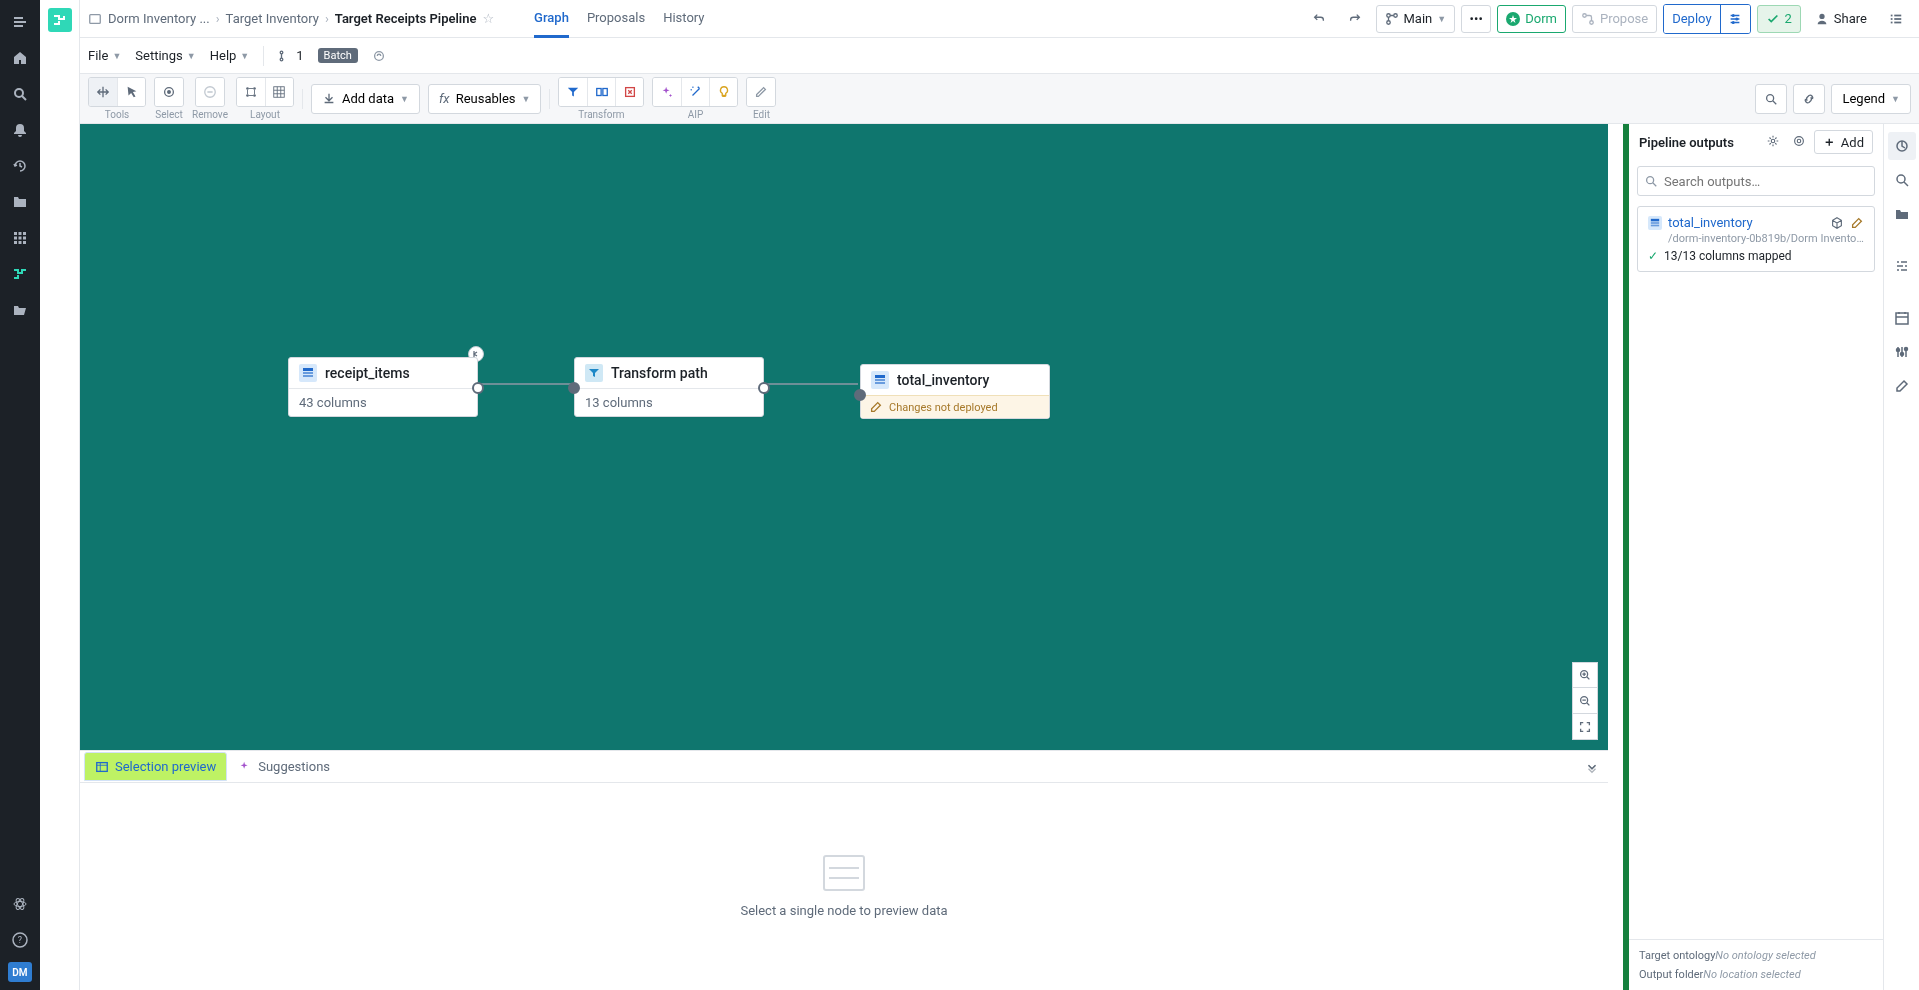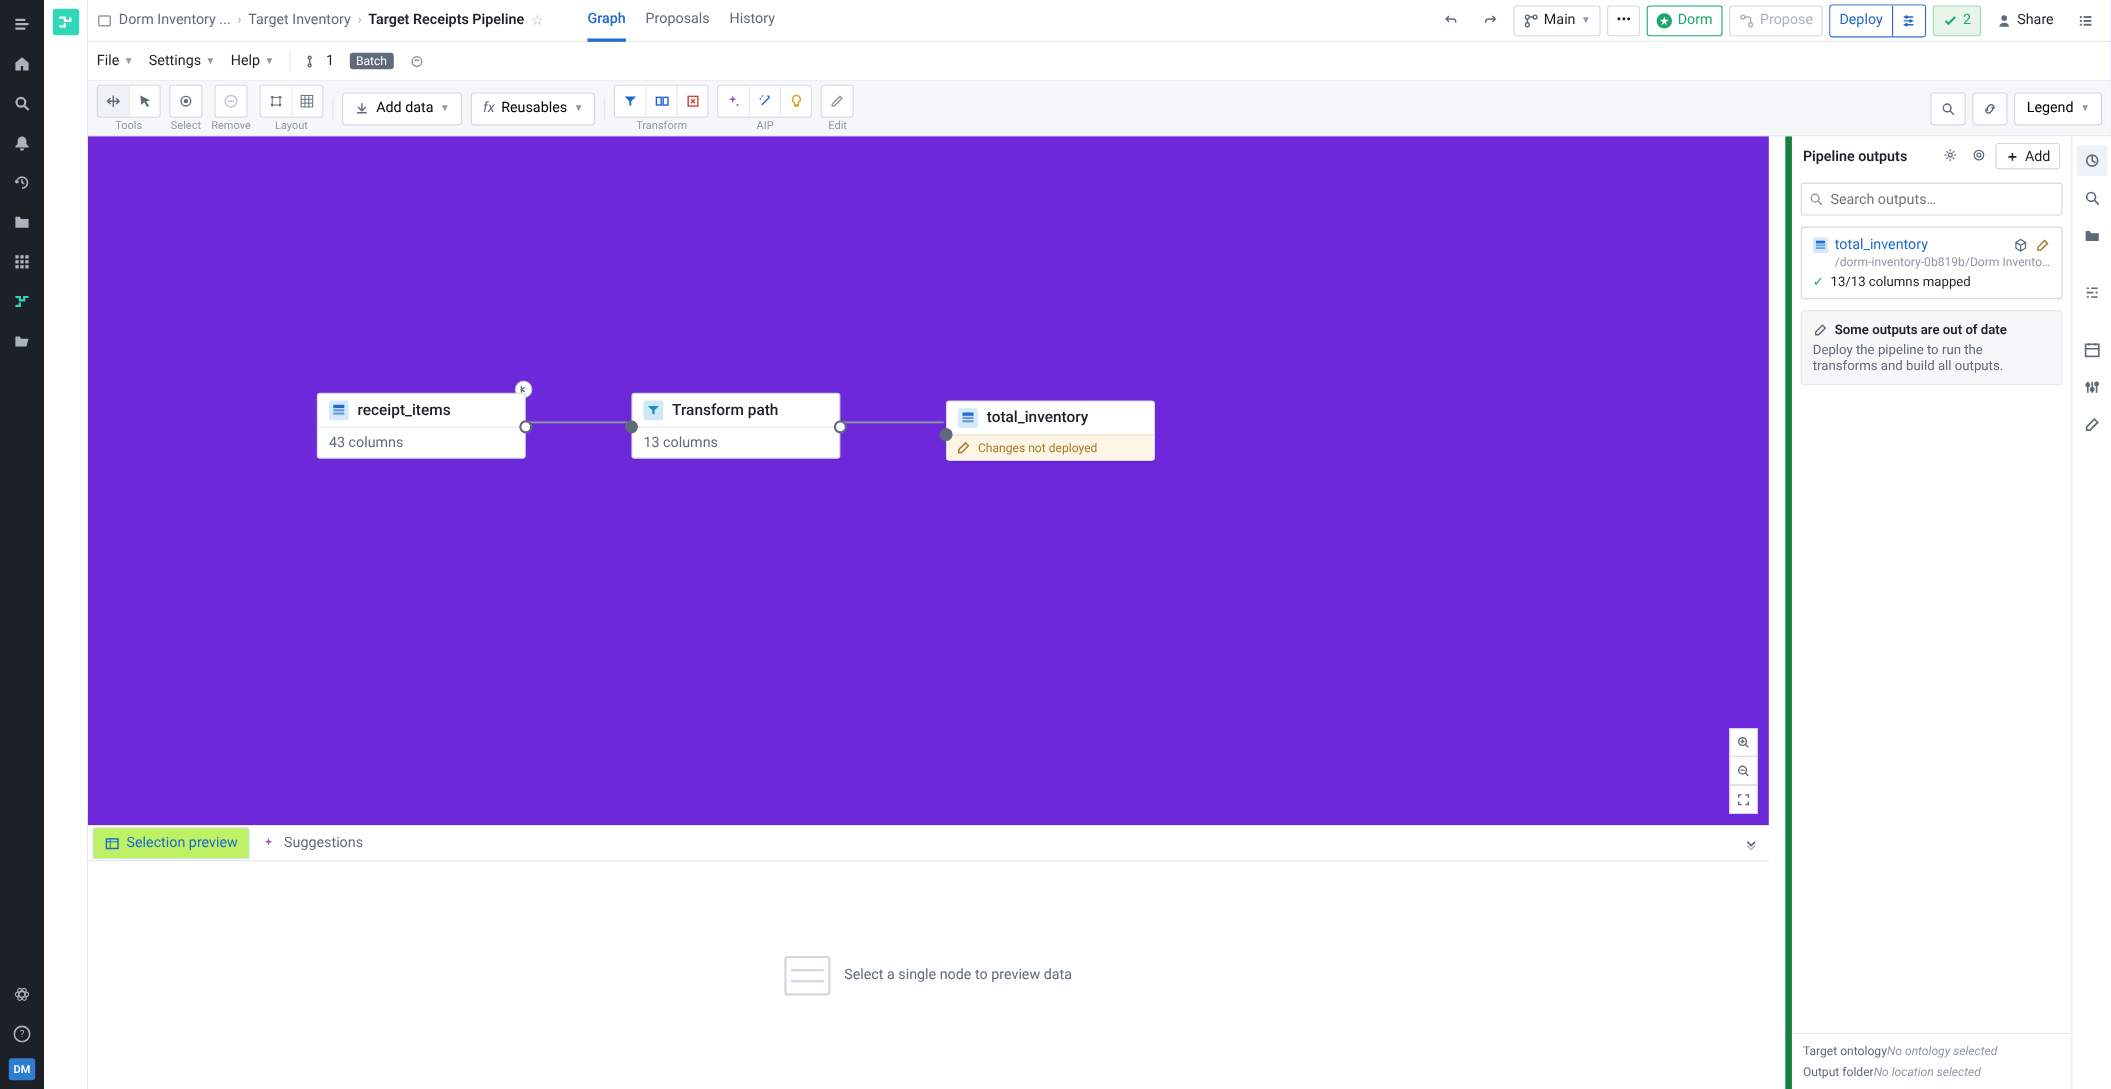--- a/index.html
+++ b/index.html
@@ -57,21 +57,21 @@
 .tool-btn { width: 28px; height: 28px; display: flex; align-items: center; justify-content: center; cursor: pointer; background: #fff; border: none; }
 .tool-btn + .tool-btn { border-left: 1px solid #e4e7eb; }
 .tool-btn.active { background: #eef1f5; }
 .tool-label { font-size: 10px; color: #8e99a6; }
 .toolbar-right { margin-left: auto; display: flex; align-items: center; gap: 6px; }
 .tbtn { height: 30px; padding: 0 10px; display: inline-flex; align-items: center; gap: 6px; border: 1px solid #d3d8de; border-radius: 3px; background: #fff; cursor: pointer; font-size: 13px; }
 
 
 .workspace { flex: 1; display: flex; min-height: 0; }
 .canvas-wrap { flex: 1; display: flex; flex-direction: column; min-width: 0; }
-.canvas { flex: 1; position: relative; background: #6d28d9; overflow: hidden; }
+.canvas { flex: 1; position: relative; background: #0f766e; overflow: hidden; }
 
 .node { position: absolute; background: #fff; border: 1px solid #d3d8de; border-radius: 3px; box-shadow: 0 1px 2px rgba(0,0,0,0.04); }
 .node-hd { display: flex; align-items: center; gap: 8px; padding: 6px 10px; border-bottom: 1px solid #e4e7eb; font-size: 14px; font-weight: 500; }
 .node-sub { padding: 6px 10px; font-size: 13px; color: #5f6b7a; }
 .node-icon { width: 18px; height: 18px; border-radius: 2px; display: inline-flex; align-items: center; justify-content: center; }
 .node-icon.dataset { background: #d6e8fb; color: #2069cc; }
 .node-icon.transform { background: #cfe8f5; color: #1e88c7; }
 .port { position: absolute; width: 12px; height: 12px; border: 2px solid #5f6b7a; background: #fff; border-radius: 50%; }
 .port.right { right: -7px; top: 24px; }
 .port.left { left: -7px; top: 24px; }
@@ -86,21 +86,21 @@
 .zoom-ctrl { position: absolute; right: 10px; bottom: 10px; display: flex; flex-direction: column; }
 .zoom-btn { width: 26px; height: 26px; border: 1px solid #d3d8de; background: #fff; display: flex; align-items: center; justify-content: center; cursor: pointer; }
 .zoom-btn + .zoom-btn { border-top: none; }
 
 
 .bottom-panel { height: 240px; border-top: 1px solid #e4e7eb; display: flex; flex-direction: column; background: #fff; }
 .bottom-tabs { height: 32px; display: flex; align-items: center; border-bottom: 1px solid #e4e7eb; padding: 0 4px; }
 .bt-tab { padding: 6px 10px; font-size: 13px; display: inline-flex; align-items: center; gap: 6px; cursor: pointer; color: #5f6b7a; border: 1px solid transparent; border-radius: 3px 3px 0 0; }
 .bt-tab.active { background: #bef264; color: #2069cc; border-color: #d3e2f7; }
 .bt-collapse { margin-left: auto; width: 24px; height: 24px; display: flex; align-items: center; justify-content: center; cursor: pointer; color: #5f6b7a; }
-.bottom-content { flex: 1; display: flex; align-items: center; justify-content: center; color: #5f6b7a; flex-direction: row; gap: 12px; }
+.bottom-content { flex: 1; display: flex; align-items: center; justify-content: center; color: #5f6b7a; flex-direction: column; gap: 12px; }
 .placeholder-box { width: 42px; height: 36px; border: 2px solid #d3d8de; border-radius: 3px; position: relative; }
 .placeholder-box::before { content: ''; position: absolute; left: 4px; right: 4px; top: 10px; height: 2px; background: #d3d8de; }
 .placeholder-box::after { content: ''; position: absolute; left: 4px; right: 4px; bottom: 10px; height: 2px; background: #d3d8de; }
 
 
 .right-panel { width: 260px; border-left: 6px solid #15803d; display: flex; flex-direction: column; background: #fff; margin-left: 15px; }
 .rp-head { height: 36px; display: flex; align-items: center; padding: 0 10px; font-weight: 600; font-size: 13px; gap: 6px; }
 .rp-head-actions { margin-left: auto; display: flex; gap: 4px; }
 .rp-search { padding: 6px 8px; }
 .rp-search input { width: 100%; height: 30px; border: 1px solid #d3d8de; border-radius: 3px; padding: 0 8px 0 26px; font-size: 13px; background: #fff; }
@@ -650,29 +650,20 @@
                   <path d="M10 3l3 3-7 7H3v-3z"></path>
                 </svg>
             </span>
           </div>
           <div class="rp-item-path">/dorm-inventory-0b819b/Dorm Inventory T…</div>
           <div class="rp-item-status">
             <span class="chk">✓</span>
             <span>13/13 columns mapped</span>
           </div>
         </div>
-        <div class="rp-warn-box">
-          <div class="rp-warn-title">
-            <svg class="ic-sm" viewBox="0 0 16 16" fill="none" stroke="#5f6b7a" stroke-width="1.5">
-                <path d="M10 3l3 3-7 7H3v-3z"></path>
-              </svg>
-            <span>Some outputs are out of date</span>
-          </div>
-          <div style="color:#5f6b7a">Deploy the pipeline to run the transforms and build all outputs.</div>
-        </div>
         <div class="rp-footer">
           <div class="rp-footer-row">
             <span>Target ontology</span>
             <span class="val">No ontology selected</span>
           </div>
           <div class="rp-footer-row">
             <span>Output folder</span>
             <span class="val">No location selected</span>
           </div>
         </div>

